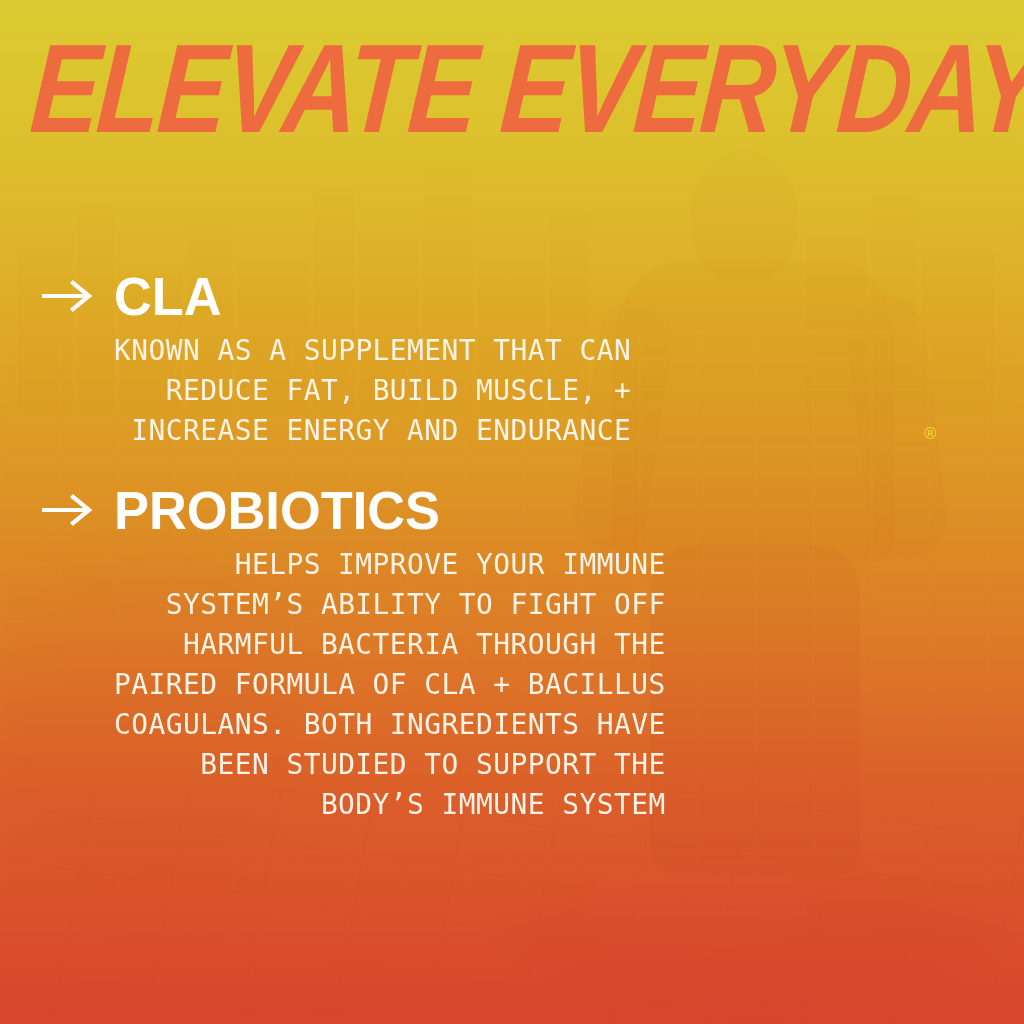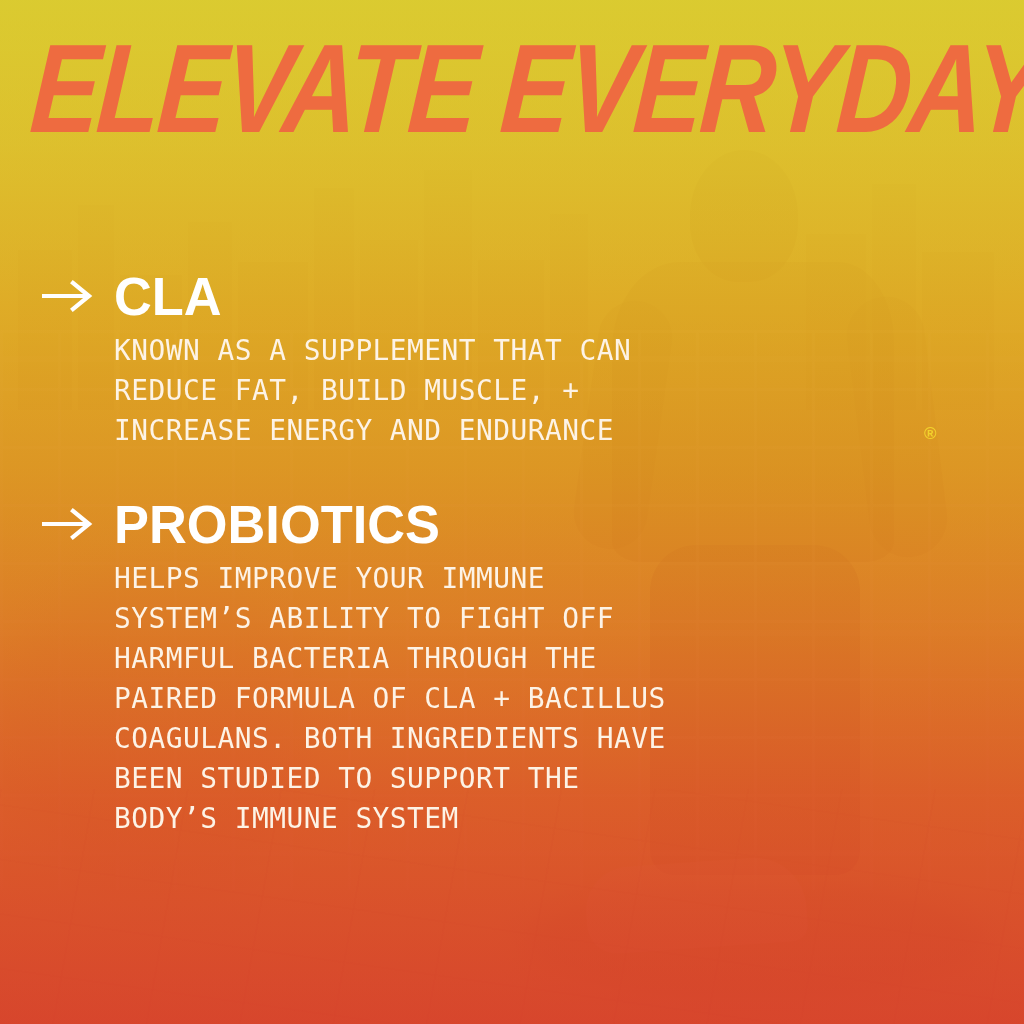--- a/index.html
+++ b/index.html
@@ -174,23 +174,23 @@
   .badge {
     position: absolute;
     left: 834px;
     top: 68px;
     width: 166px;
     height: 166px;
   }
   .badge svg { display: block; }
 
   
-  .block { position: absolute; left: 42px; }
+  .block { position: absolute; left: 42px; text-align: right; }
   #block-cla  { top: 268px; }
-  #block-pro  { top: 496px; }
+  #block-pro  { top: 482px; }
 
   .block-head-row {
     display: flex;
     align-items: center;
     gap: 18px;
   }
   .arrow-icon {
     width: 54px;
     flex: 0 0 54px;
     display: block;

